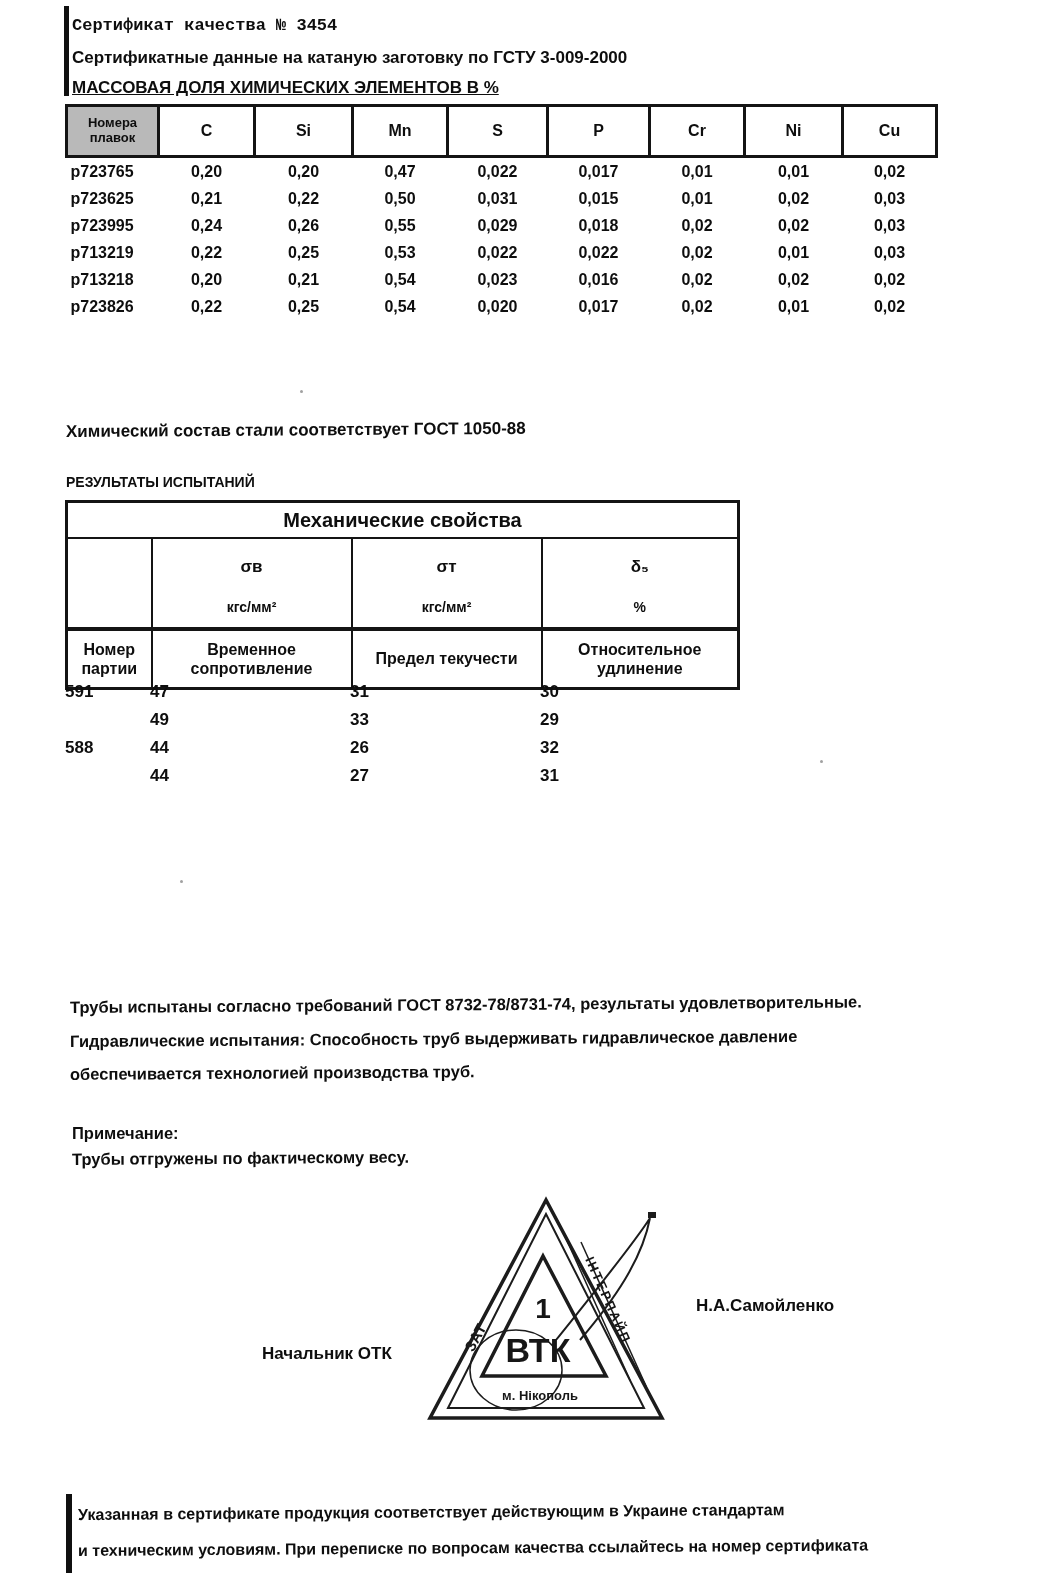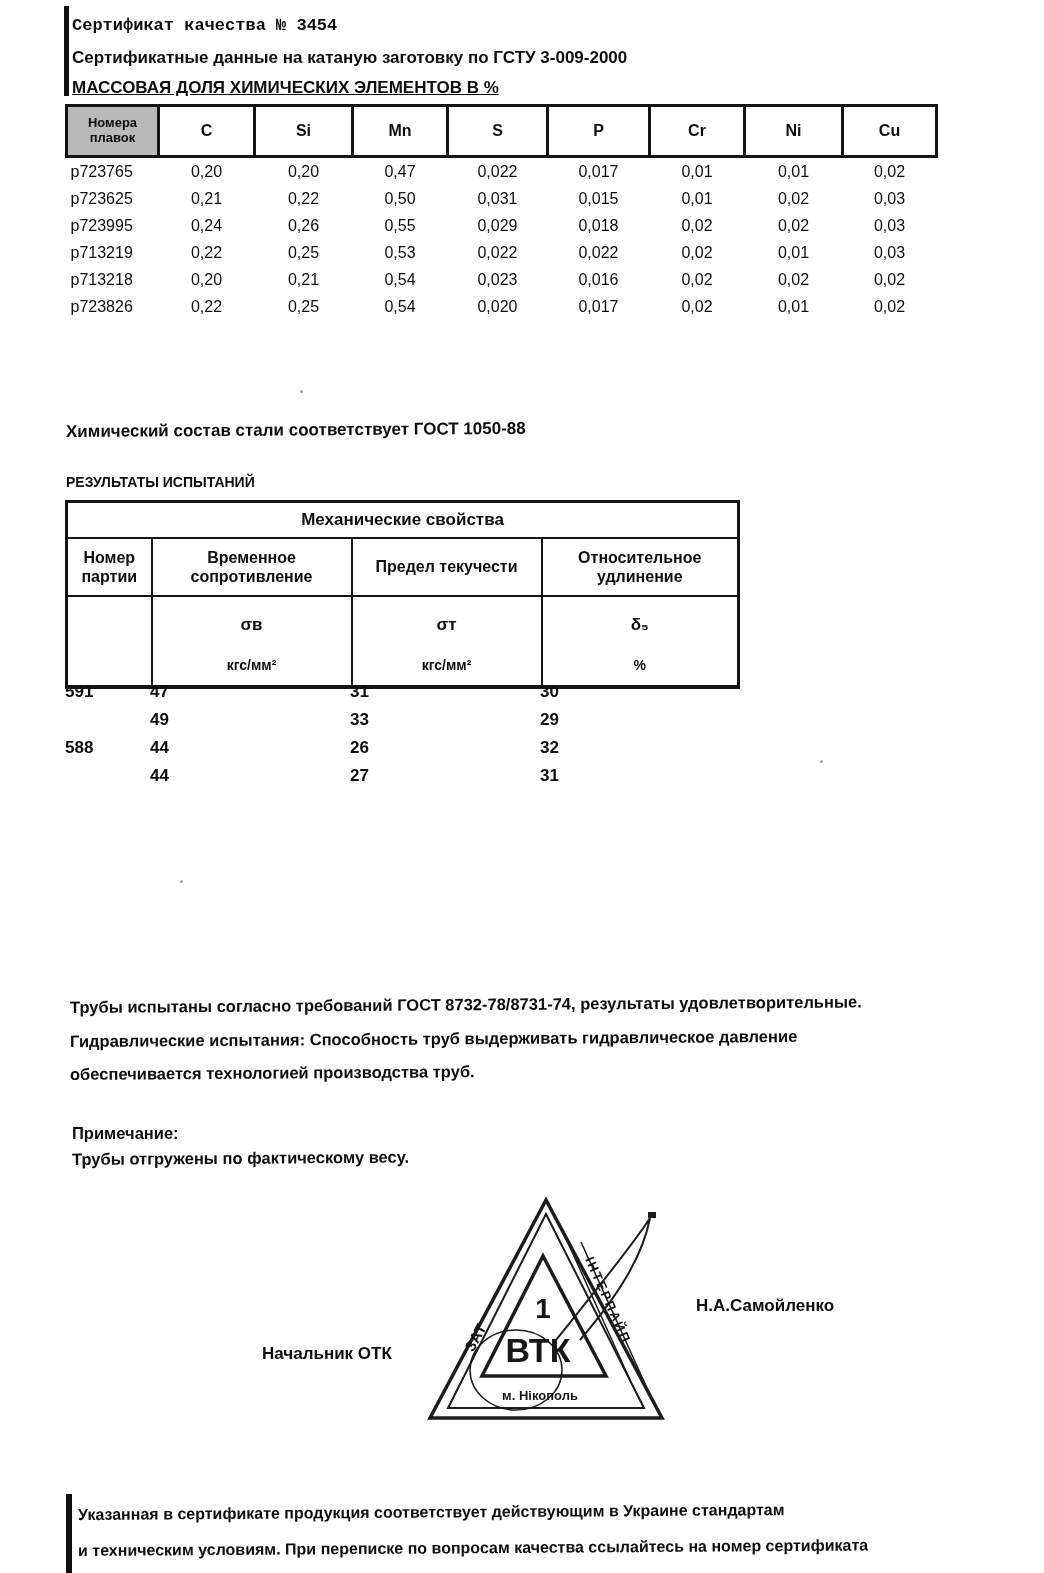--- a/index.html
+++ b/index.html
@@ -15,32 +15,32 @@
   .tilt { transform:rotate(-0.4deg); transform-origin:left center; }
 
   
   table { border-collapse:collapse; table-layout:fixed; }
   .chem-table thead td {
     border:3px solid #141414; text-align:center; vertical-align:middle;
     font-weight:700; font-size:16px; height:48px; padding:0;
   }
   .chem-table thead td.first { background:#b9b9b9; font-size:13px; line-height:1.15; }
   .chem-table tbody td {
-    border:none; text-align:center; font-weight:400; font-size:16px;
+    border:none; text-align:center; font-weight:700; font-size:16px;
     height:27px; padding:0;margin-left:26px;
   }
   .chem-table tbody td:first-child { text-align:left; padding-left:4px; }
 
   
   .mech-table { border:3px solid #141414; }
   .mech-table td {
     border:2px solid #141414; text-align:center; vertical-align:middle;
     font-weight:700; font-size:16px; padding:2px;
   }
-  .mech-table .group-hdr { height:30px; font-size:17px; }
+  .mech-table .group-hdr { height:30px; font-size:20px; }
   .mech-table .col-hdr { height:52px; line-height:1.2; }
   .mech-table .sym-cell { height:84px; border-bottom:4px solid #141414; }
   .sym { font-size:17px; font-weight:700; display:block; margin-top:6px; }
   .unit { font-size:14px; font-weight:700; display:block; margin-top:22px; }
 
   .mech-data td {
     border:none; text-align:left; font-weight:700; font-size:17px;
     height:28px; padding:0;
   }
 
@@ -167,39 +167,39 @@
       <col style="width:85px">
         <col style="width:200px">
         <col style="width:190px">
         <col style="width:197px">
     </colgroup>
     <tbody>
         <tr>
       <td class="group-hdr" colspan="4">Механические свойства</td>
     </tr>
     <tr>
-      <td class="col-hdr">Номер партии</td>
-      <td class="col-hdr">Временное сопротивление</td>
-      <td class="col-hdr">Предел текучести</td>
-      <td class="col-hdr">Относительное удлинение</td>
-    </tr>
-    <tr>
       <td class="sym-cell"></td>
       <td class="sym-cell">
         <span class="sym">σв</span>
         <span class="unit">кгс/мм²</span>
       </td>
       <td class="sym-cell">
         <span class="sym">σт</span>
         <span class="unit">кгс/мм²</span>
       </td>
       <td class="sym-cell">
         <span class="sym">δ₅</span>
         <span class="unit">%</span>
       </td>
+    </tr>
+    <tr>
+      <td class="col-hdr">Номер партии</td>
+      <td class="col-hdr">Временное сопротивление</td>
+      <td class="col-hdr">Предел текучести</td>
+      <td class="col-hdr">Относительное удлинение</td>
     </tr>
   </tbody>
     </table>
 
   <table class="mech-data abs" style="left:65px; top:678px; width:672px;">
     <colgroup>
       <col style="width:85px">
         <col style="width:200px">
         <col style="width:190px">
         <col style="width:197px">

